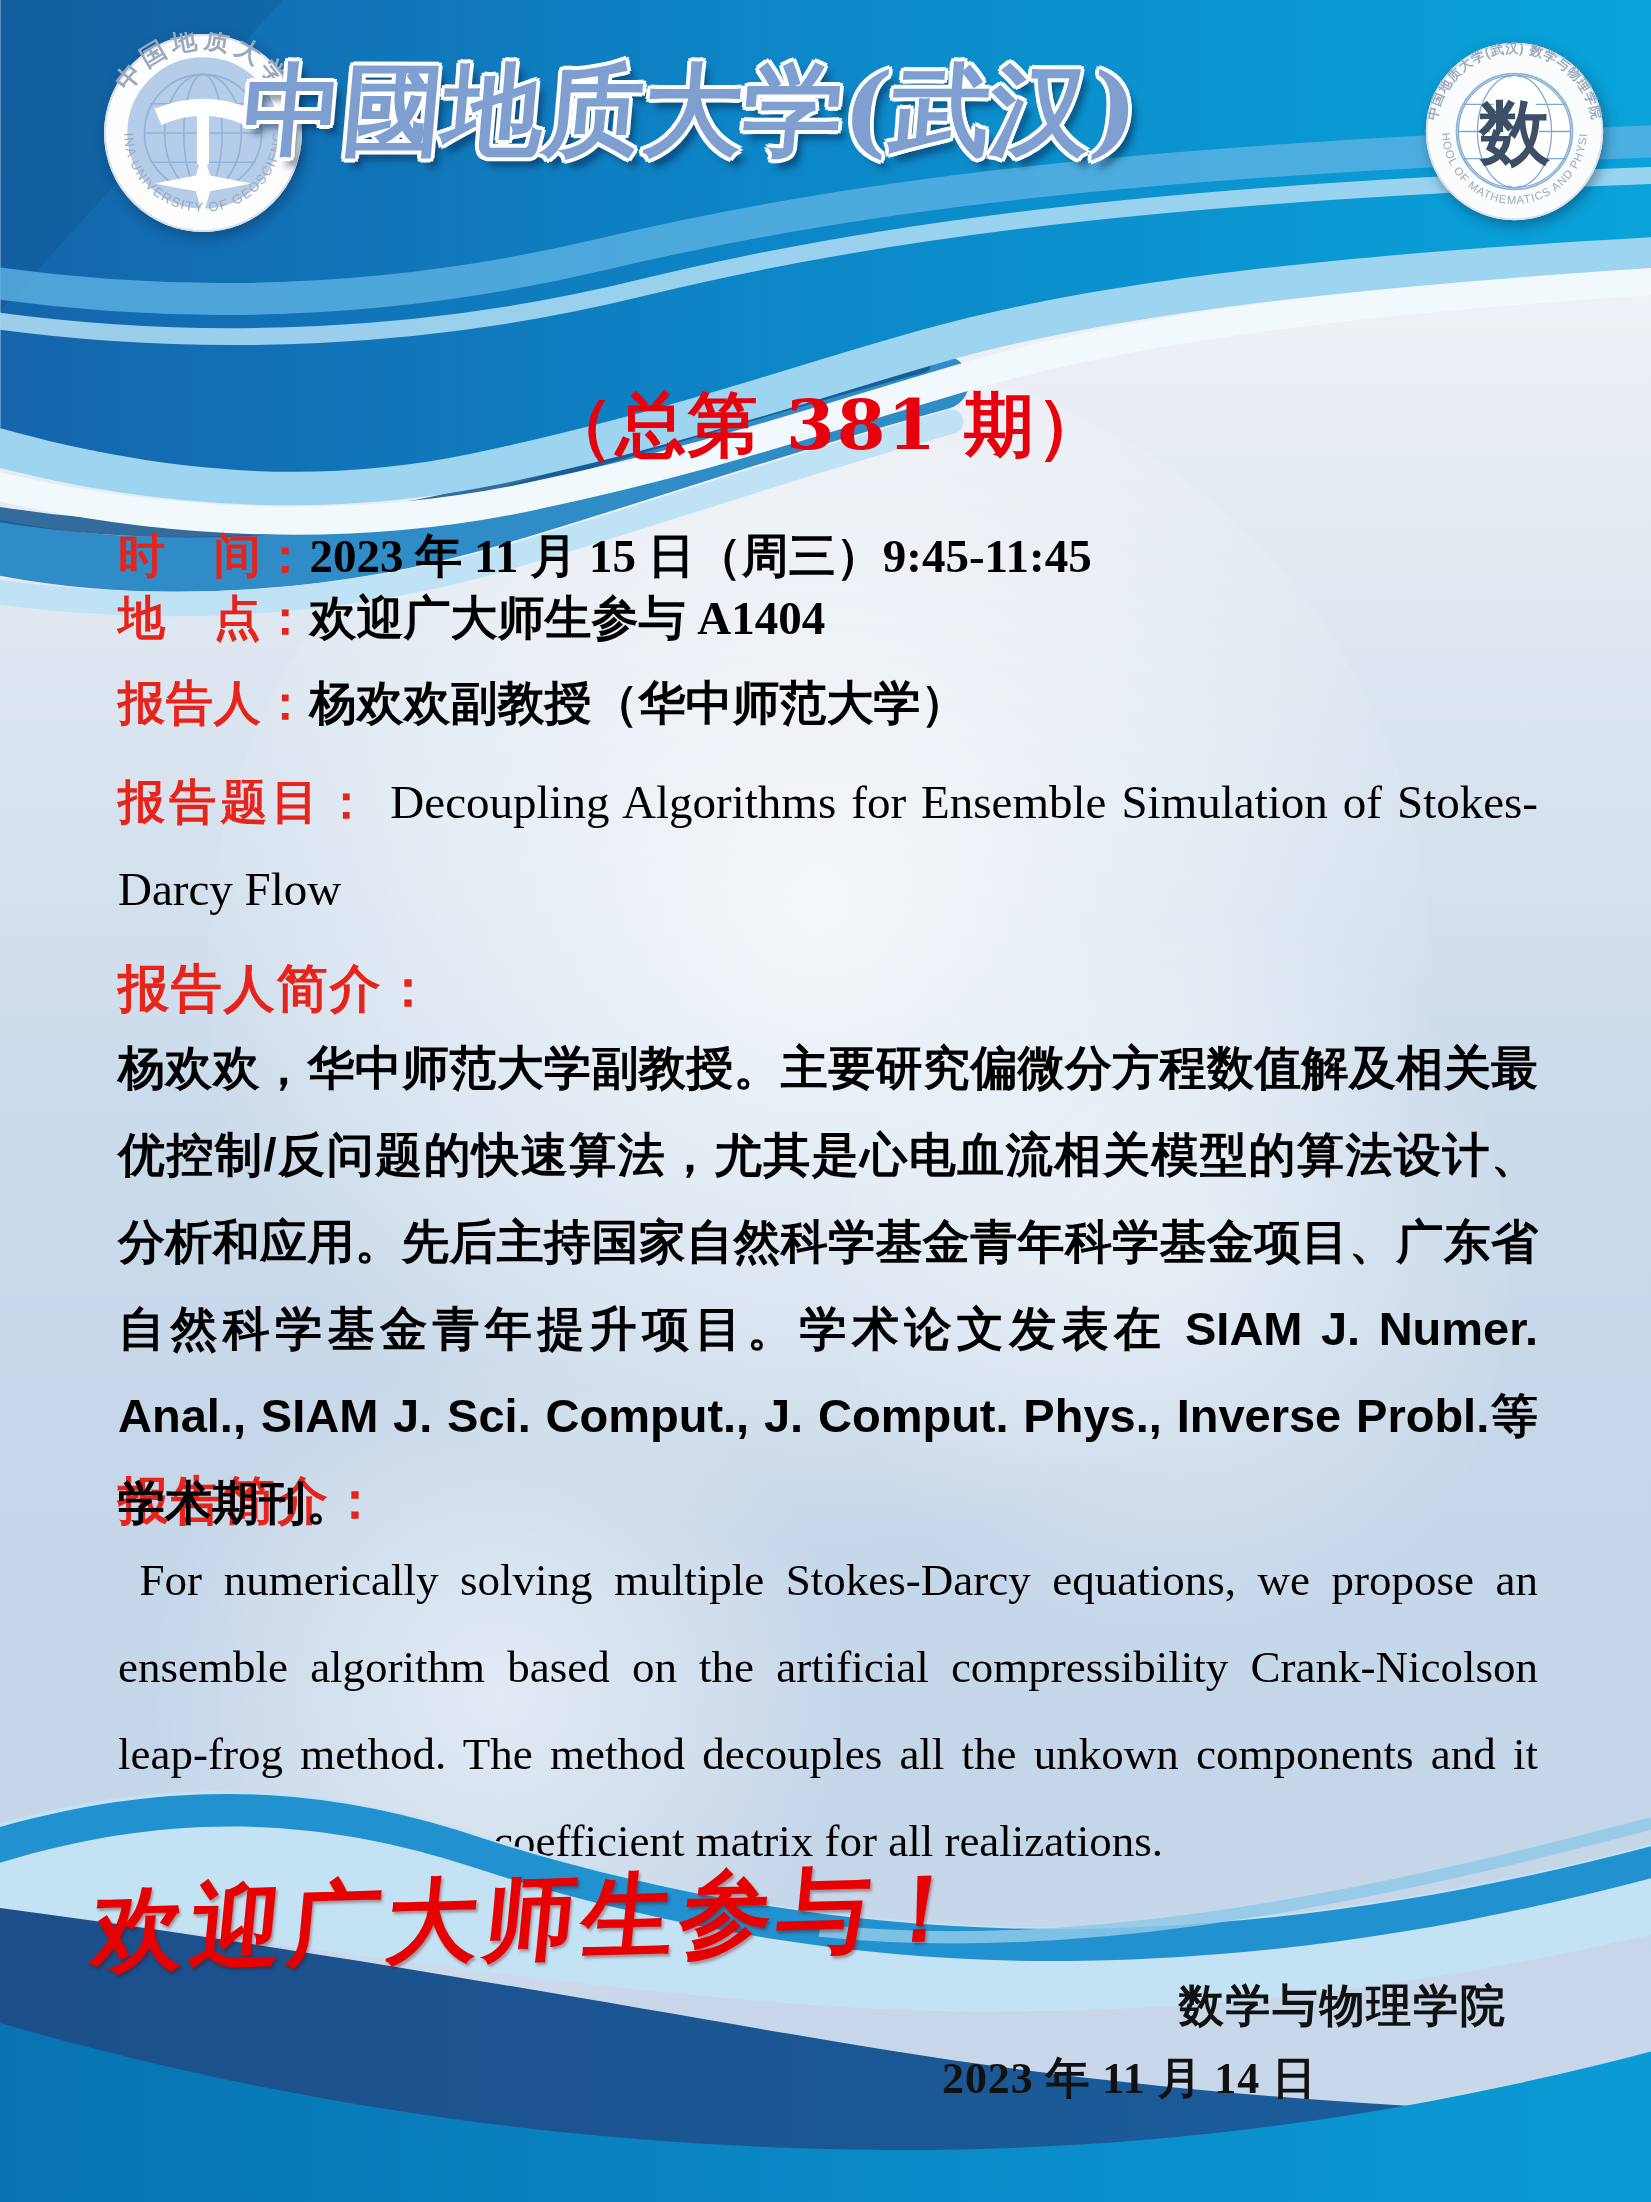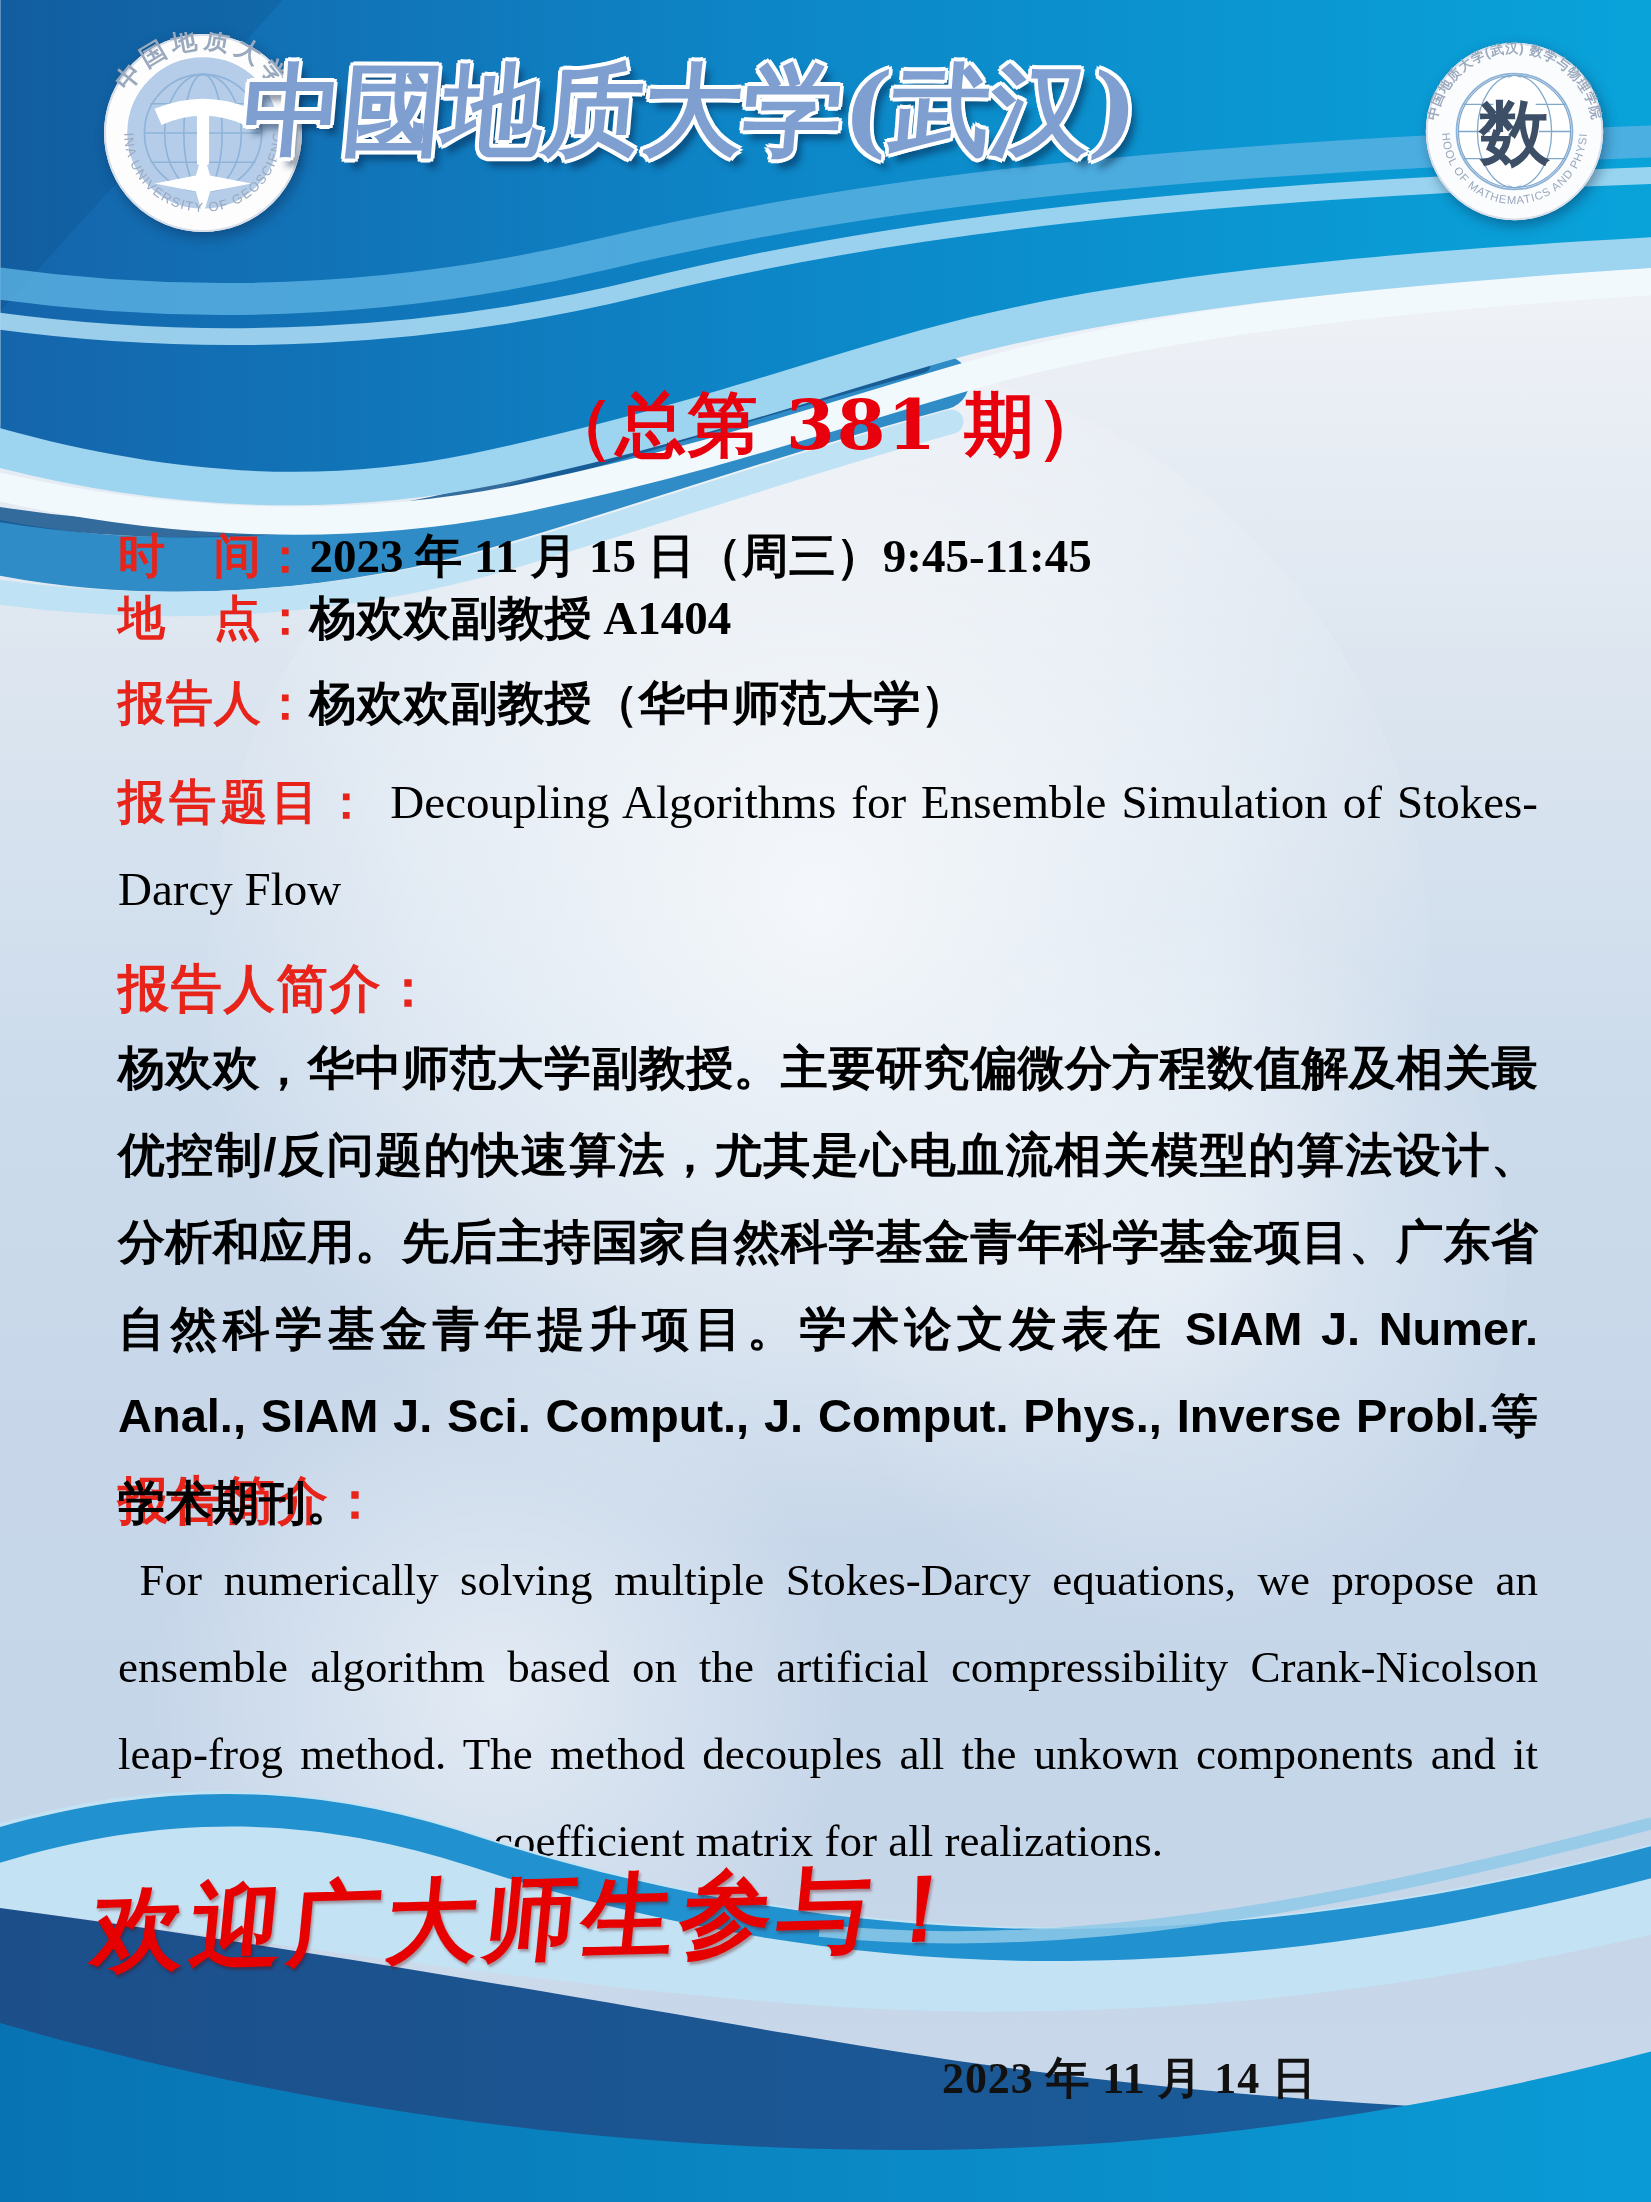--- a/index.html
+++ b/index.html
@@ -161,21 +161,21 @@
       </text>
     </svg>
   </div>
 
   <div class="abs title-line title2">（总第 381 期）</div>
 
   <div class="abs info-row r1">
     <span class="info-label">时　间：</span><span class="info-value">2023 年 11 月 15 日（周三）9:45-11:45</span>
   </div>
   <div class="abs info-row r2">
-    <span class="info-label">地　点：</span><span class="info-value">杨欢欢副教授 A1404</span>
+    <span class="info-label">地　点：</span><span class="info-value">欢迎广大师生参与 A1404</span>
   </div>
   <div class="abs info-row r3">
     <span class="info-label">报告人：</span><span class="info-value">杨欢欢副教授（华中师范大学）</span>
   </div>
   <div class="abs info-row r4 row-topic">
     <span class="info-label">报告题目：</span> <span class="info-value">Decoupling Algorithms for Ensemble Simulation of Stokes-Darcy Flow</span>
   </div>
 
   <div class="abs sec-head bio-head">报告人简介：</div>
   <div class="abs sec-head abs-head">报告简介：</div>
@@ -206,16 +206,17 @@
       <path d="M870,232 C1120,258 1400,212 1754,118" fill="none" stroke="#8ec9e8" stroke-width="13" opacity="0.85"></path>
 
       <path d="M0,208 C380,258 700,320 950,360 C1200,400 1450,420 1754,430 L1754,520 L0,520 Z" fill="url(#gradNavy)"></path>
 
       <path d="M0,330 C240,400 520,450 820,462 C1150,476 1450,440 1754,360 L1754,520 L0,520 Z" fill="url(#gradBot)"></path>
     </svg>
   </div>
 
   <div class="abs welcome">欢迎广大师生参与！</div>
 
+  <div class="abs organizer">数学与物理学院</div>
   <div class="abs sign-date">2023 年 11 月 14 日</div>
 
 </div>
 
 
 </body></html>

